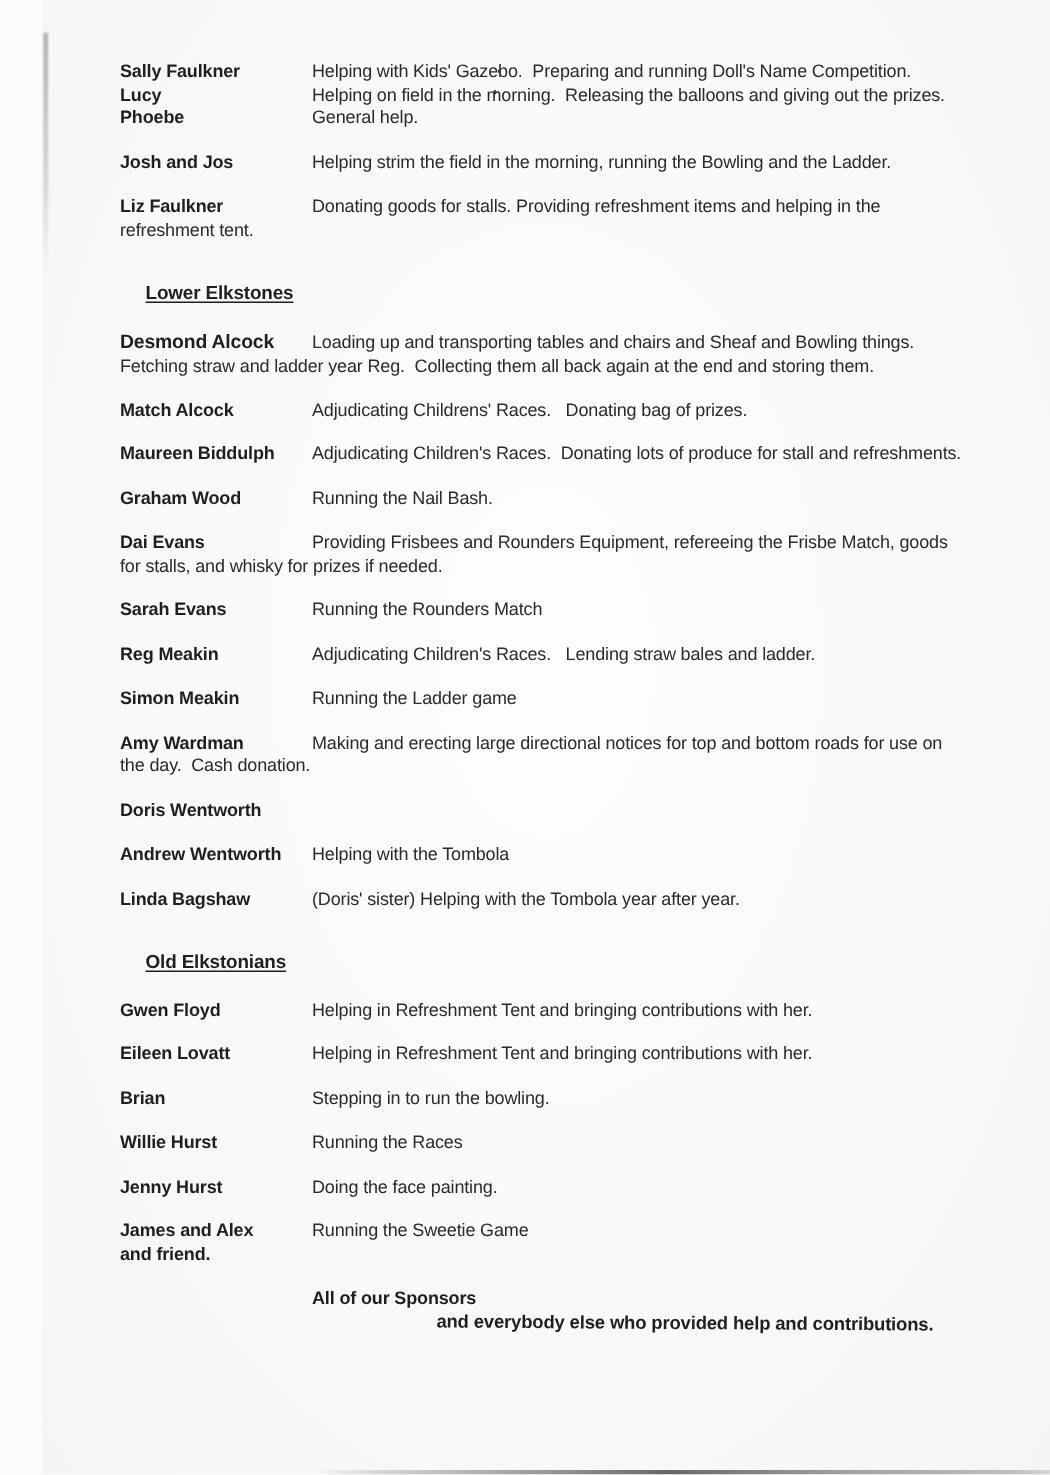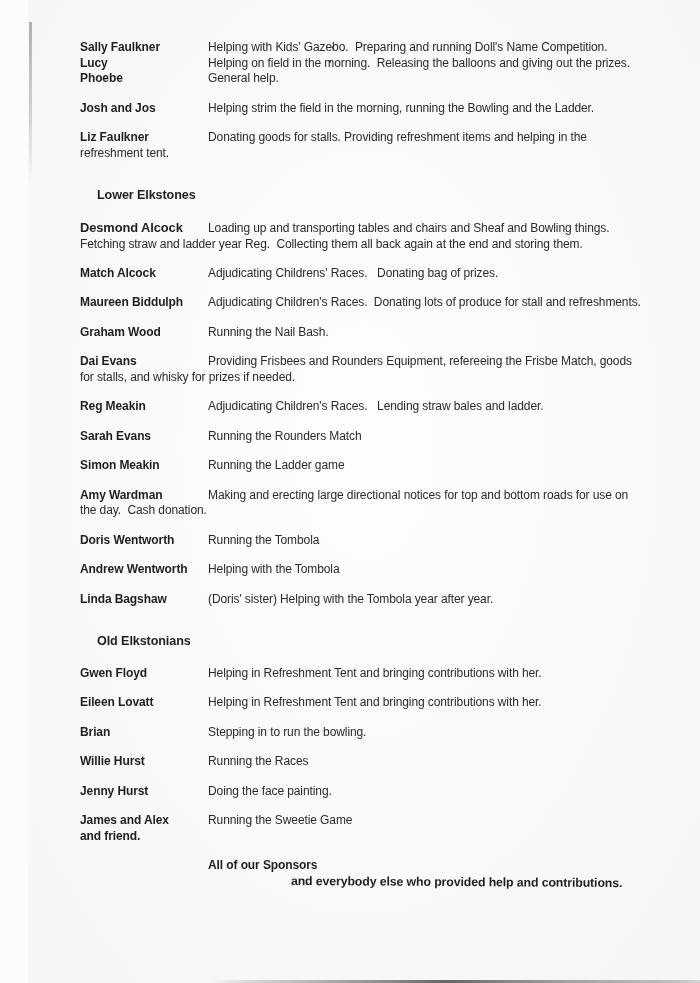--- a/index.html
+++ b/index.html
@@ -35,20 +35,21 @@
   }
   .desc { white-space: pre; flex: 1 1 auto; }
   .cont { white-space: pre; }
   .entry.large { font-size: 12.9px; line-height: 16px; }
   .entry.large .desc, .entry.large .cont { font-size: 12px; }
   .heading {
     margin: 27px 0 16px 0;
     font-size: 12.6px;
     font-weight: bold;
     color: #1f1f1f;
+    text-decoration: underline;
     text-underline-offset: 2px;
     padding-left: 17px;
   }
   .footer { margin: 0; padding-left: 128px; font-weight: bold; color: #1f1f1f; }
   .footer .f1 { white-space: pre; }
   .footer .f2 {
     white-space: pre;
     margin-left: 83px;
     font-size: 12.3px;
     transform: rotate(0.35deg);
@@ -147,55 +148,54 @@
   <div class="entry">
     <div class="pair">
       <span class="name">Dai Evans</span>
       <span class="desc">Providing Frisbees and Rounders Equipment, refereeing the Frisbe Match, goods</span>
     </div>
     <div class="cont">for stalls, and whisky for prizes if needed.</div>
   </div>
 
   <div class="entry">
     <div class="pair">
+      <span class="name">Sarah Evans</span>
+      <span class="desc">Running the Rounders Match</span>
+    </div>
+
+  </div>
+
+  <div class="entry">
+    <div class="pair">
       <span class="name">Reg Meakin</span>
       <span class="desc">Adjudicating Children's Races.   Lending straw bales and ladder.</span>
     </div>
 
   </div>
 
-  <div class="entry">
-    <div class="pair">
-      <span class="name">Sarah Evans</span>
-      <span class="desc">Running the Rounders Match</span>
-    </div>
-
-  </div>
-
 
   <div class="entry">
     <div class="pair">
       <span class="name">Simon Meakin</span>
       <span class="desc">Running the Ladder game</span>
     </div>
 
   </div>
 
   <div class="entry">
     <div class="pair">
       <span class="name">Amy Wardman</span>
       <span class="desc">Making and erecting large directional notices for top and bottom roads for use on</span>
     </div>
     <div class="cont">the day.  Cash donation.</div>
   </div>
 
   <div class="entry">
     <div class="pair">
       <span class="name">Doris Wentworth</span>
-      <span class="desc">Running the Tombola</span>
     </div>
 
   </div>
 
   <div class="entry">
     <div class="pair">
       <span class="name">Andrew Wentworth</span>
       <span class="desc">Helping with the Tombola</span>
     </div>
 

